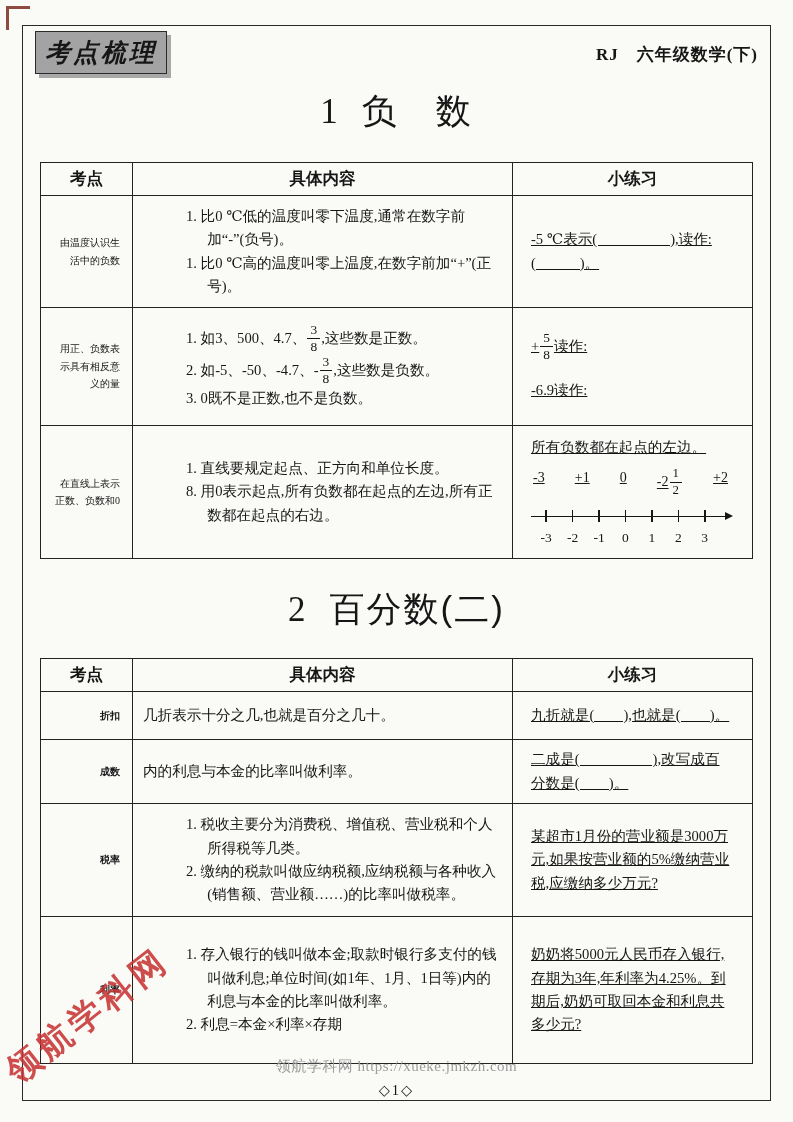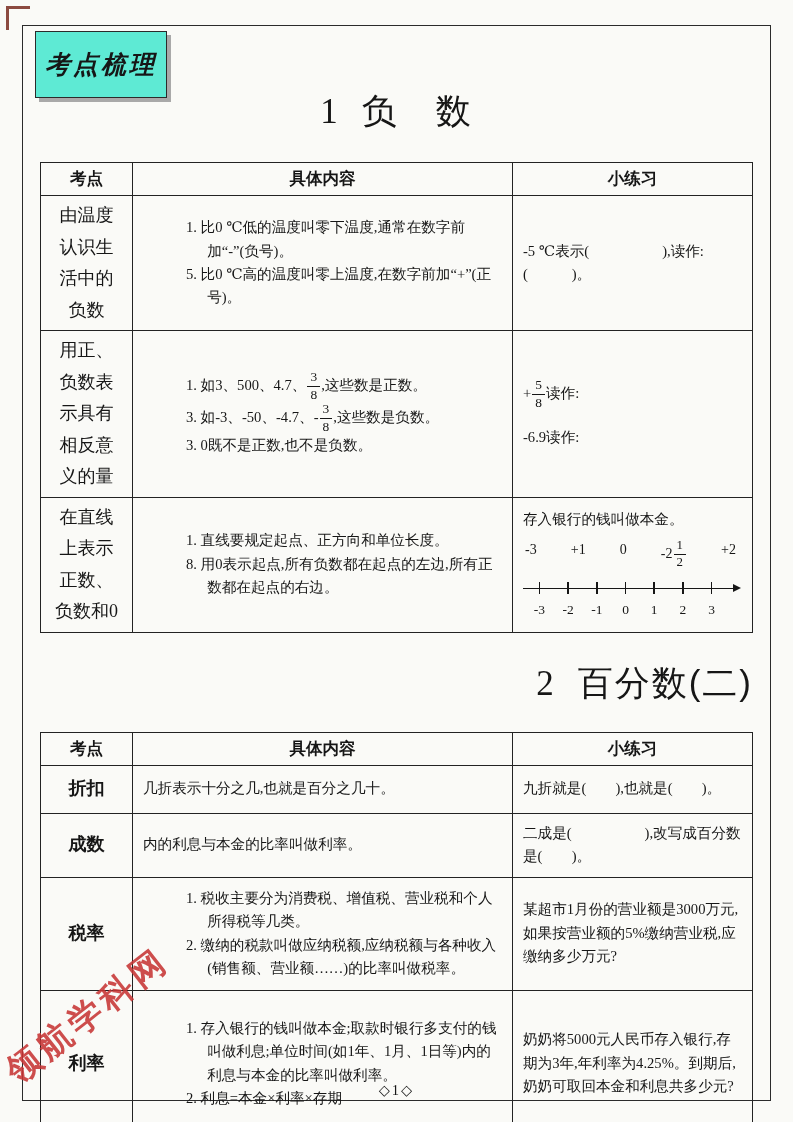--- a/index.html
+++ b/index.html
@@ -14,41 +14,41 @@
     border-left:3px solid #8c4a40; border-top:3px solid #8c4a40;
   }
   .frame {
     position:absolute; left:22px; top:25px; right:22px; bottom:21px;
     border:1.6px solid #2b2b2b; padding:6px 17px 0;
   }
   .tag {
     position:absolute; top:5px; left:12px;
     font-family:"Liberation Sans","DejaVu Sans",sans-serif;
     font-weight:bold; font-style:italic; font-size:25px; letter-spacing:3px;
-    padding:16px 9px; background:#5eead4; border:1.6px solid #2b2b2b;
+    padding:4px 9px; background:#a3a3a3; border:1.6px solid #2b2b2b;
     box-shadow:4px 4px 0 #a9a9a9;
   }
   .edition { position:absolute; top:17px; right:12px; font-weight:bold; font-size:17px; letter-spacing:1px; }
   .title {
     margin:56px 0 27px; text-align:center;
     font-family:"Liberation Sans","DejaVu Sans",sans-serif;
     font-weight:normal; font-size:35px; letter-spacing:2px;
   }
   .title .t-num { margin-right:22px; font-family:"Liberation Serif",serif; }
-  .title2 { margin:27px 0 25px;text-align:right; }
+  .title2 { margin:27px 0 25px; }
 
   table.kp { width:100%; border-collapse:collapse; table-layout:fixed; }
   .kp col.c1 { width:92px; } .kp col.c2 { width:380px; } .kp col.c3 { width:auto; }
   .kp th, .kp td { border:1.6px solid #232323; }
   .kp th { height:33px; font-size:16.5px; font-weight:bold; }
   .kp td { vertical-align:middle; font-size:14.6px; line-height:1.6; }
-  td.point { text-align:center; padding:4px 12px; font-size:18px; line-height:1.75; }
+  td.point { text-align:right; padding:4px 12px; font-size:10px; line-height:1.75; }
   td.point.pb { font-weight:bold; }
   td.content { padding:6px 12px 6px 10px; }
-  td.practice { padding:6px 10px; }
+  td.practice { padding:6px 18px;text-decoration:underline; }
   td.practice.ptop { vertical-align:top; padding-top:10px; }
   .li { padding-left:1.45em; text-indent:-1.45em;margin-left:43px; }
   .frac { display:inline-block; vertical-align:-0.6em; text-align:center; line-height:1.08; font-size:0.92em; margin:0 1px; text-indent:0; }
   .frac .fn { display:block; border-bottom:1.2px solid #161616; padding:0 3px 1px; }
   .frac .fd { display:block; padding:1px 3px 0; }
   tr.t1r1 { height:112px; } tr.t1r2 { height:118px; } tr.t1r3 { height:131px; }
   tr.t2r1 { height:48px; } tr.t2r2 { height:64px; } tr.t2r3 { height:113px; } tr.t2r4 { height:147px; }
   .pl1 { margin-bottom:16px; }
 
   .nums { display:flex; justify-content:space-between; padding:8px 6px 0 2px; font-size:14px; }
@@ -73,20 +73,21 @@
   }
 </style>
 </head>
 <body>
 
 <div class="sheet">
   <div class="corner-mark"></div>
 
   <div class="frame">
     <div class="tag">考点梳理</div>
+    <div class="edition">RJ　六年级数学(下)</div>
 
     <h1 class="title">
       <span class="t-num">1</span><span class="t-text">负　数</span>
     </h1>
 
     <table class="kp">
       <colgroup>
           <col class="c1">
           <col class="c2">
           <col class="c3">
@@ -96,44 +97,44 @@
           <th>考点</th>
           <th>具体内容</th>
           <th>小练习</th>
         </tr>
       </thead>
       <tbody>
         <tr class="t1r1">
           <td class="point">由温度认识生活中的负数</td>
           <td class="content">
             <div class="li">1. 比0 ℃低的温度叫零下温度,通常在数字前加“-”(负号)。</div>
-            <div class="li">5. 比0 ℃高的温度叫零上温度,在数字前加“+”(正号)。</div>
+            <div class="li">1. 比0 ℃高的温度叫零上温度,在数字前加“+”(正号)。</div>
           </td>
           <td class="practice">-5 ℃表示(　　　　　),读作:(　　　)。</td>
         </tr>
         <tr class="t1r2">
           <td class="point">用正、负数表示具有相反意义的量</td>
           <td class="content">
             <div class="li"><span>1. 如3、500、4.7、</span><span class="frac"><span class="fn">3</span><span class="fd">8</span></span><span>,这些数是正数。</span></div>
-            <div class="li"><span>3. 如-3、-50、-4.7、-</span><span class="frac"><span class="fn">3</span><span class="fd">8</span></span><span>,这些数是负数。</span></div>
+            <div class="li"><span>2. 如-5、-50、-4.7、-</span><span class="frac"><span class="fn">3</span><span class="fd">8</span></span><span>,这些数是负数。</span></div>
             <div class="li">3. 0既不是正数,也不是负数。</div>
           </td>
           <td class="practice">
             <div class="pl1"><span>+</span><span class="frac"><span class="fn">5</span><span class="fd">8</span></span><span>读作:</span></div>
             <div>-6.9读作:</div>
           </td>
         </tr>
         <tr class="t1r3">
           <td class="point">在直线上表示正数、负数和0</td>
           <td class="content">
             <div class="li">1. 直线要规定起点、正方向和单位长度。</div>
             <div class="li">8. 用0表示起点,所有负数都在起点的左边,所有正数都在起点的右边。</div>
           </td>
           <td class="practice ptop">
-            <div>存入银行的钱叫做本金。</div>
+            <div>所有负数都在起点的左边。</div>
             <div class="nums">
               <span>-3</span>
               <span>+1</span>
               <span>0</span>
               <span><span>-2</span><span class="frac"><span class="fn">1</span><span class="fd">2</span></span></span>
               <span>+2</span>
             </div>
             <div class="nl">
               <div class="nl-line"></div>
               <div class="nl-row ticks">
@@ -214,16 +215,17 @@
           <td class="point pb">利率</td>
           <td class="content">
             <div class="li">1. 存入银行的钱叫做本金;取款时银行多支付的钱叫做利息;单位时间(如1年、1月、1日等)内的利息与本金的比率叫做利率。</div>
             <div class="li">2. 利息=本金×利率×存期</div>
           </td>
           <td class="practice">奶奶将5000元人民币存入银行,存期为3年,年利率为4.25%。到期后,奶奶可取回本金和利息共多少元?</td>
         </tr>
       </tbody>
     </table>
 
+    <div class="gray-wm">领航学科网 https://xueke.jmkzh.com</div>
     <div class="page-num">◇1◇</div>
     <div class="diag-wm">领航学科网</div>
   </div>
 </div>
 
 </body></html>

